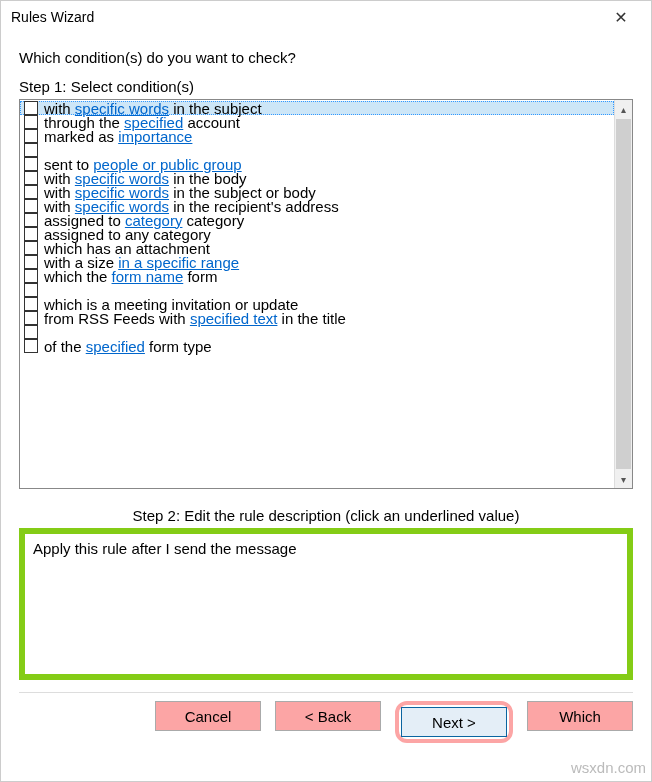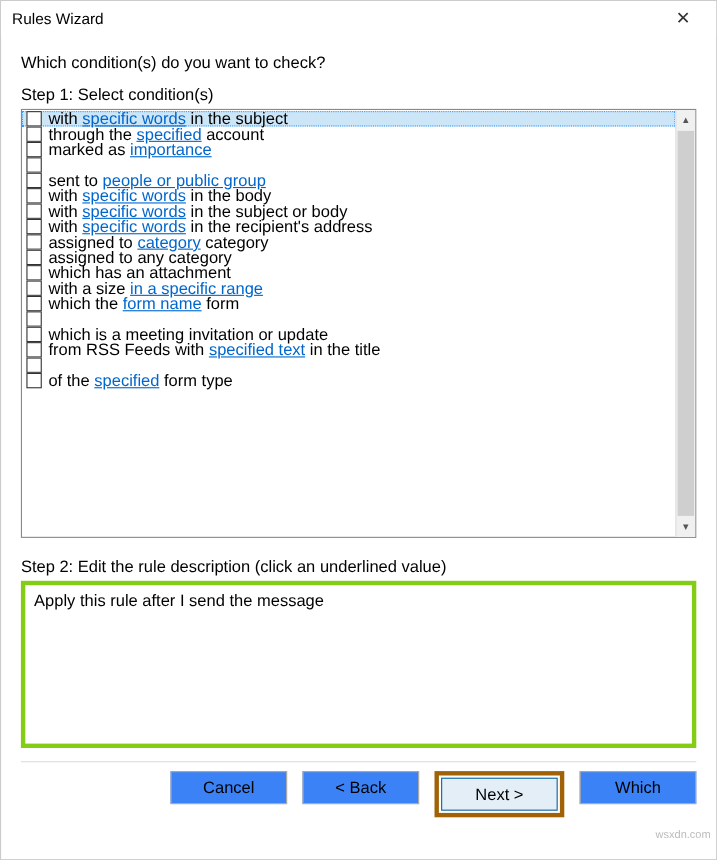--- a/index.html
+++ b/index.html
@@ -91,63 +91,63 @@
     width: 18px; height: 18px;
     display: flex; align-items: center; justify-content: center;
     font-size: 10px; color: #555;
   }
   .scroll-thumb {
     flex: 1;
     background: #cfcfcf;
     margin: 1px;
     width: 15px;
   }
-  .step2-label { margin: 18px 0 4px 0; }
+  .step2-label { margin: 18px 0 4px 0; text-align: center; }
   .desc-box {
-    border: 4px solid #84cc16;
+    border: 6px solid #84cc16;
     height: 152px;
     padding: 6px 8px;
     background: #fff;
   }
   .btnbar-sep {
     border-top: 1px solid #ddd;
     margin: 12px 0 8px 0;
   }
   .btnbar {
     display: flex;
     justify-content: flex-end;
     gap: 14px;
     padding: 0 0 4px 0;
   }
   .btn {
     width: 106px;
     height: 30px;
     border: 1px solid #aaa;
-    background: #3b82f6;
+    background: #fca5a5;
     font: inherit;
     cursor: default;
   }
   .btn.primary {
     border: 1px solid #0a64a0;
     background: #e4eef7;
   }
   .highlight-frame {
-    border: 4px solid #a16207;
-    border-radius: 0;
+    border: 4px solid #fca5a5;
+    border-radius: 12px;
     padding: 0;
     display: inline-flex;
     align-items: center;
     justify-content: flex-end;
   }
   .highlight-frame .btn { margin: 2px; }
   .watermark {
     position: absolute;
     right: 6px;
-    bottom: 17px;
-    font-size: 10px;
+    bottom: 6px;
+    font-size: 15px;
     color: #bbb;
   }
 </style>
 </head>
 <body>
 
 <div class="window">
 
   <div class="titlebar">
     <div class="titlebar-title">Rules Wizard</div>

